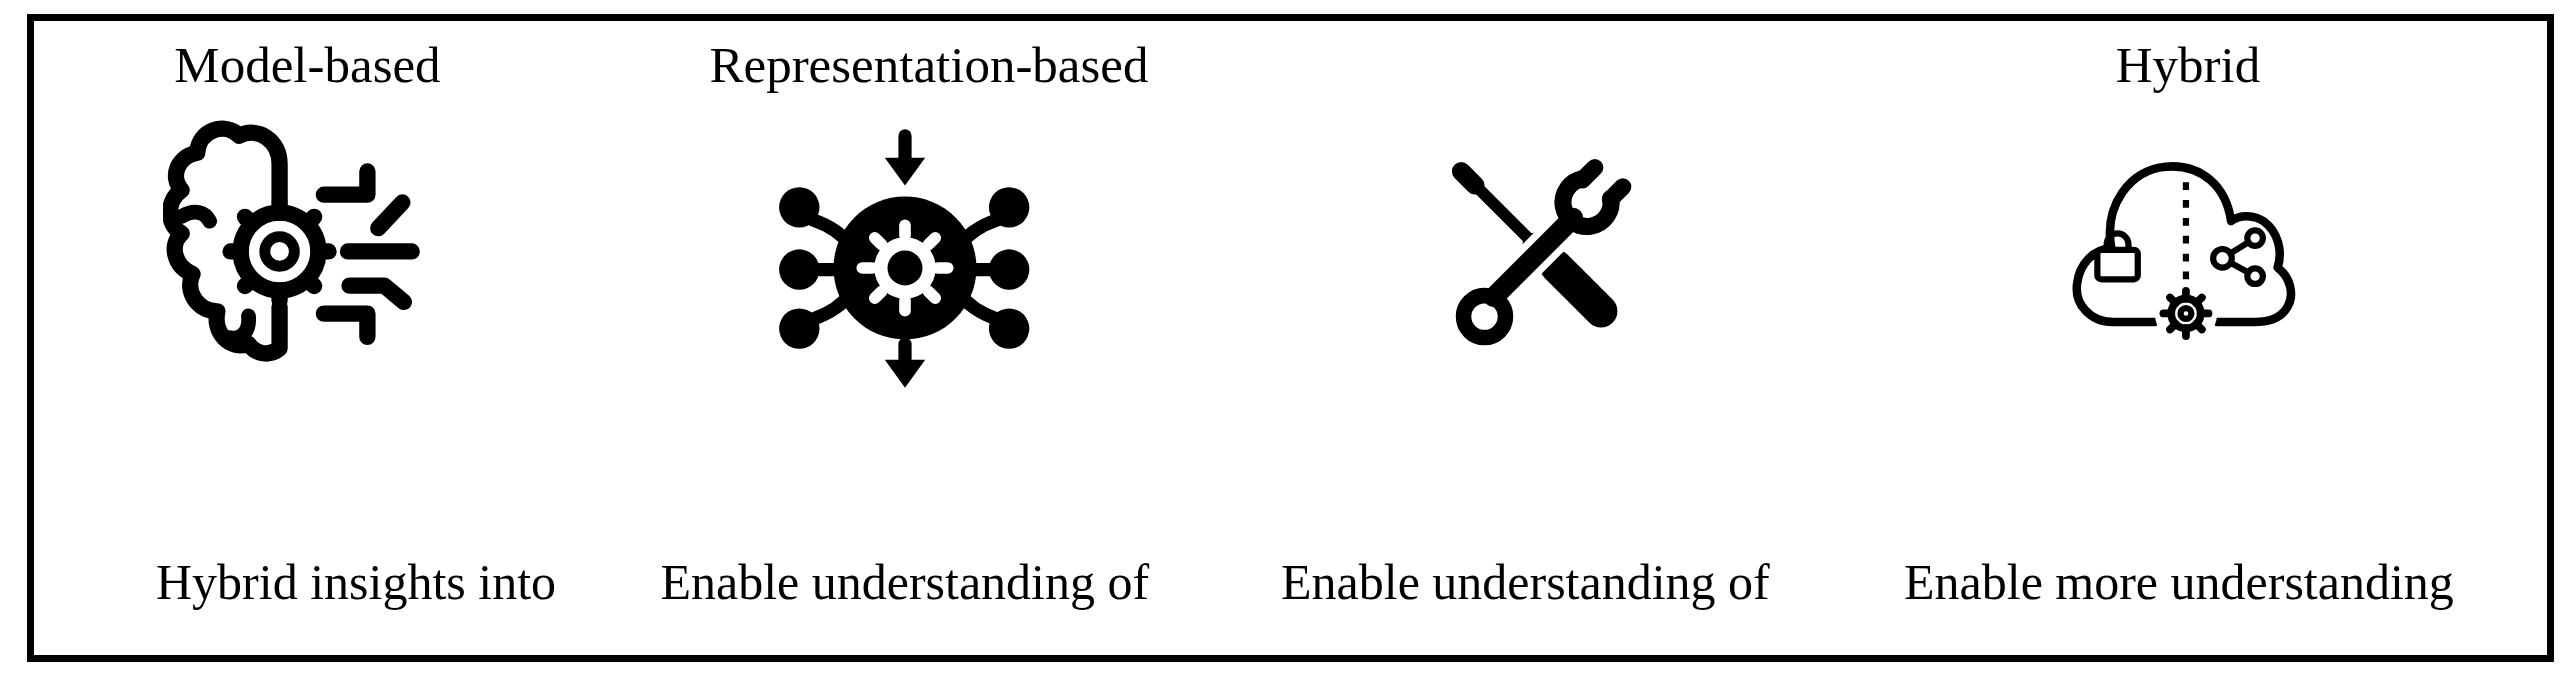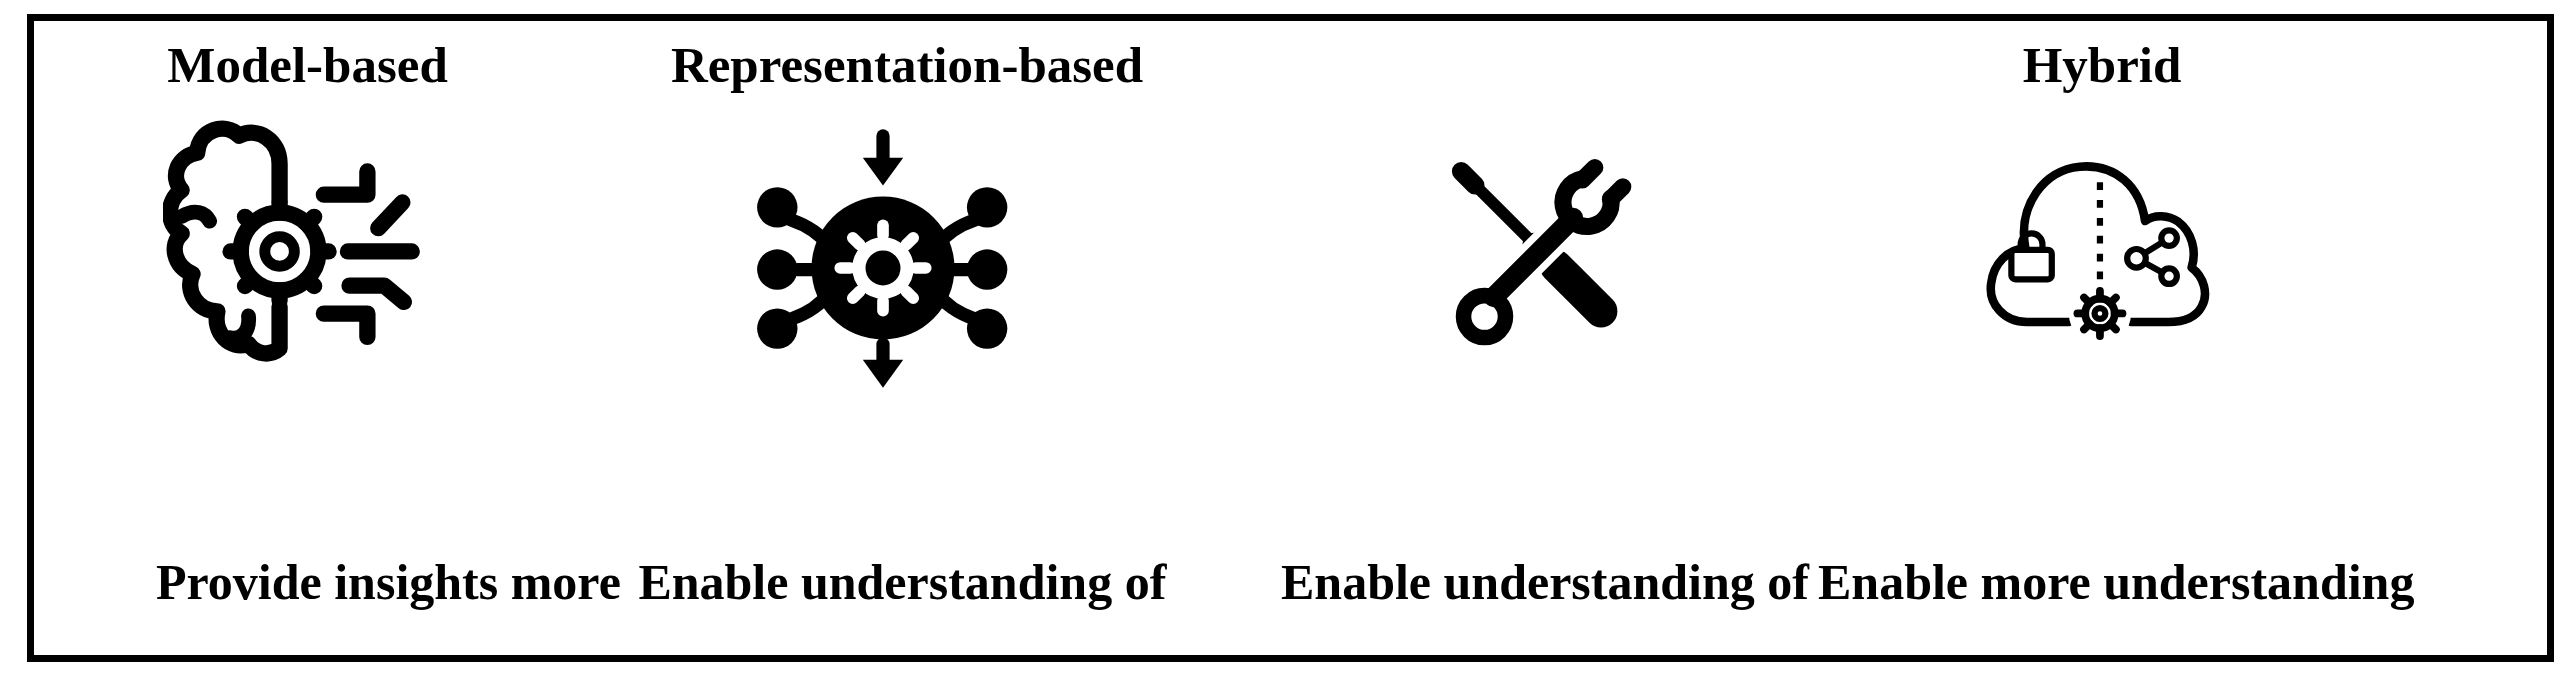--- a/index.html
+++ b/index.html
@@ -12,25 +12,25 @@
     overflow:hidden;
   }
   .frame{
     position:absolute;
     left:27px;top:14px;
     width:2527px;height:648px;
     border:7px solid #000;
     box-sizing:border-box;
     background:#fff;
   }
-  .panel{position:absolute;top:0;height:638px;font-weight:bold;}
+  .panel{position:absolute;top:0;height:638px;}
   .p1{left:35px;width:545px;}
-  .p2{left:615px;width:584px;}
+  .p2{left:637px;width:584px;}
   .p3{left:1246px;width:607px;}
-  .p4{left:1775px;width:654px;}
+  .p4{left:1861px;width:654px;}
   .heading{
     position:absolute;top:36px;left:0;right:0;
     text-align:center;
     font-size:51px;line-height:59px;
     white-space:pre;
   }
   .iconbox{position:absolute;}
   .p1 .iconbox{left:128px;top:117px;width:272px;height:272px;}
   .p2 .iconbox{left:132px;top:125px;width:272px;height:272px;}
   .p3 .iconbox{left:195px;top:148px;width:202px;height:202px;}
@@ -76,21 +76,21 @@
       <circle cx="150" cy="173" r="19" stroke-width="14"></circle>
 
       <path d="M207,100 L263,100 L263,70"></path>
       <path d="M277,143 L308,110"></path>
       <path d="M238,173 L320,173"></path>
       <path d="M240,217 L285,217 L310,238"></path>
       <path d="M207,253 L263,253 L263,283"></path>
     </svg>
   </div>
   <div class="desc">
-    <div>Provide insights more</div>
+    <div>Hybrid insights into</div>
     
   </div>
 </div>
 
 <div class="panel p2">
   <div class="heading">Representation-based</div>
   <div class="iconbox">
     <svg viewBox="0 0 350 350" xmlns="http://www.w3.org/2000/svg">
 
       <g stroke="#000" stroke-width="17" stroke-linecap="round" fill="none">

